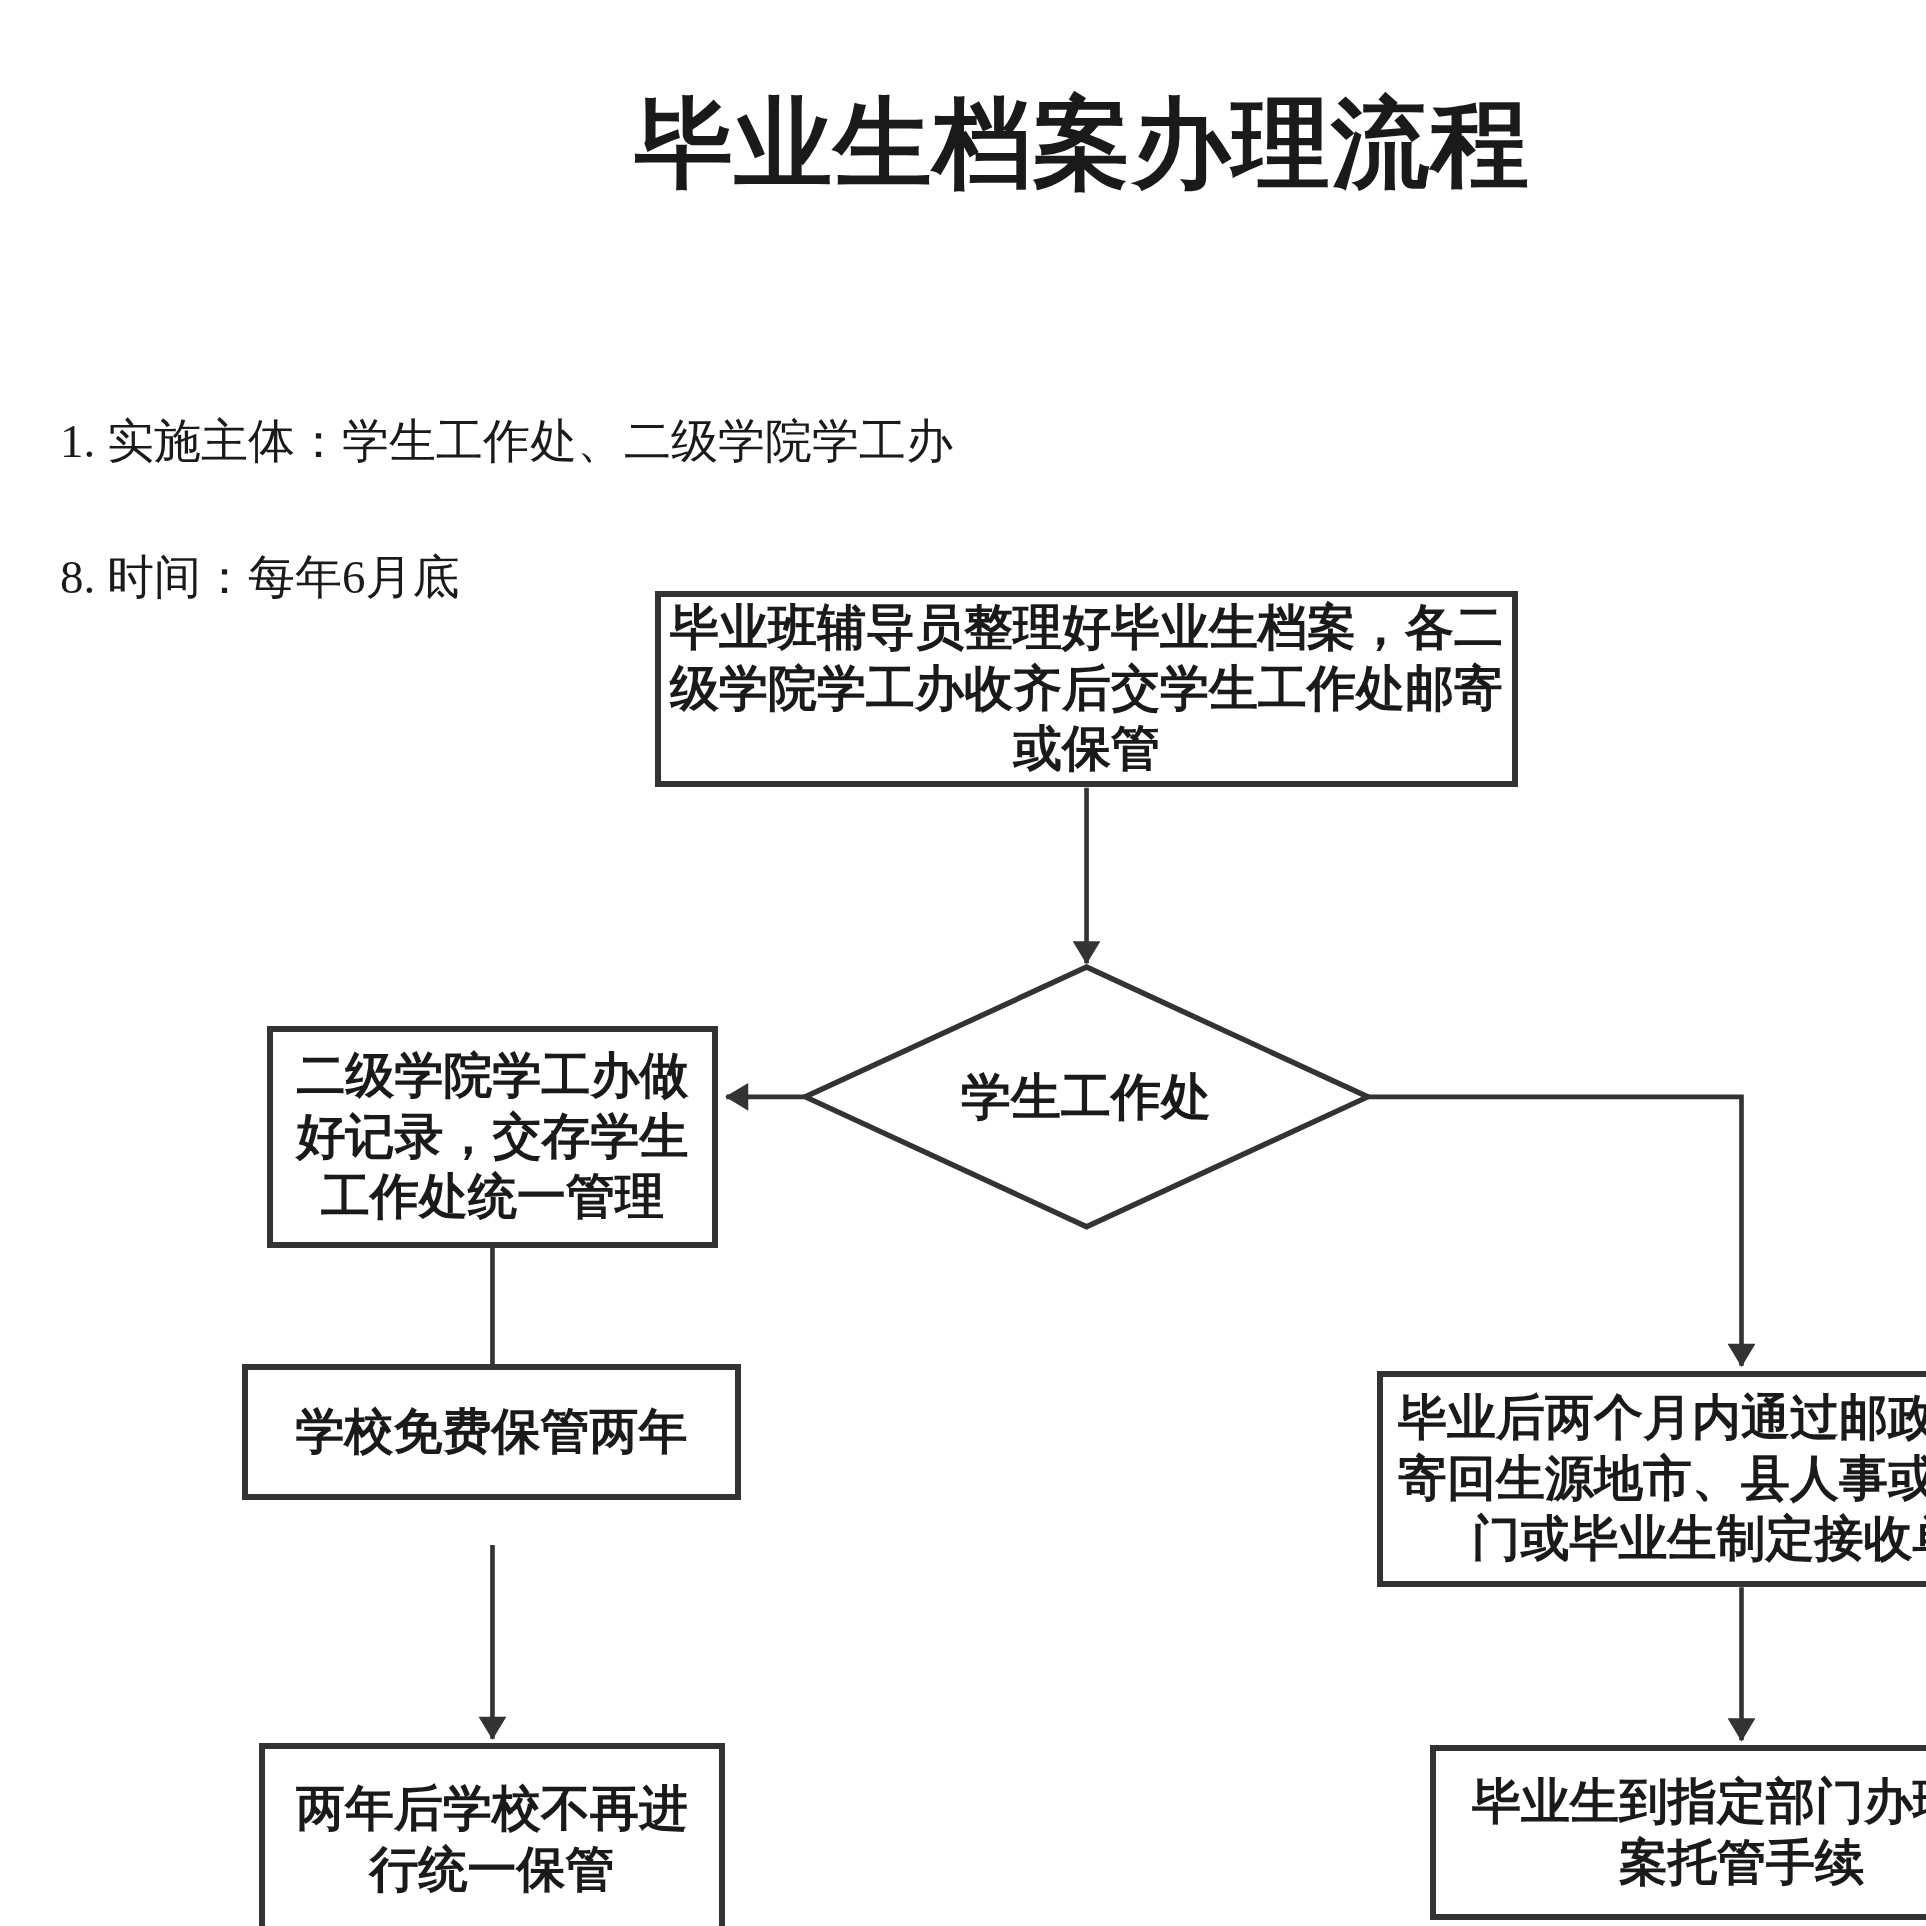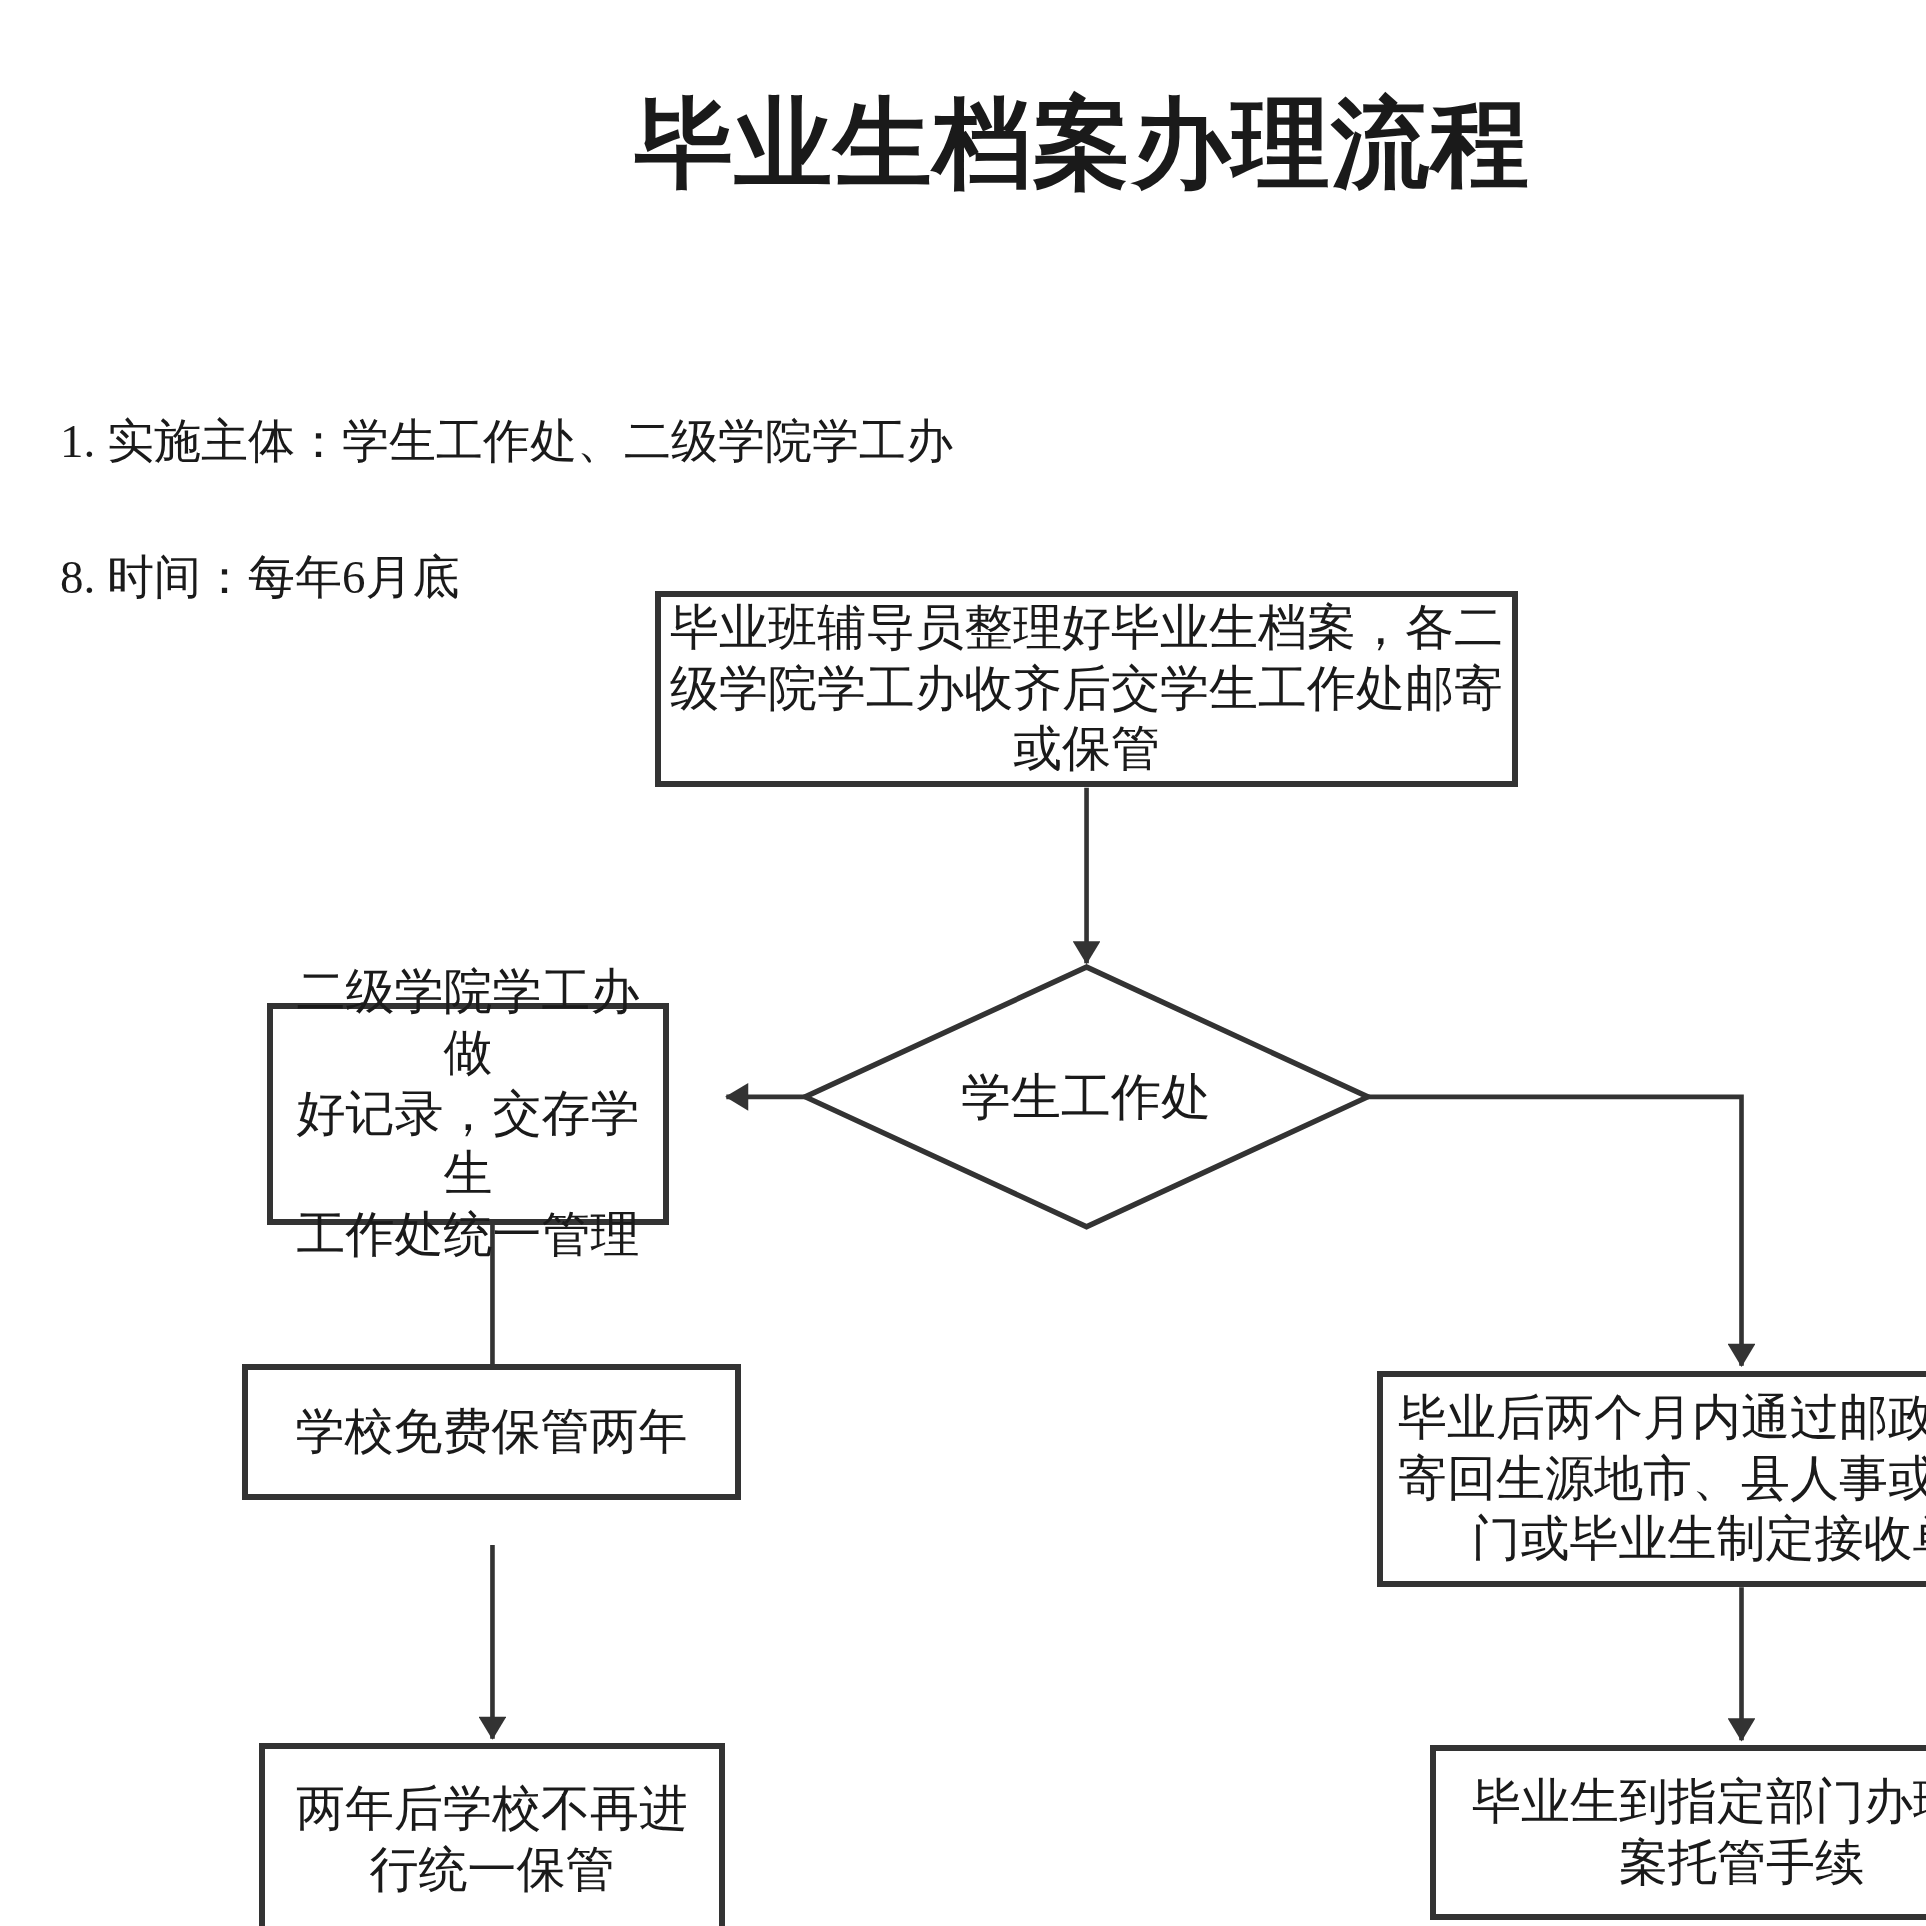--- a/index.html
+++ b/index.html
@@ -58,32 +58,33 @@
     position:absolute;
     display:flex;
     align-items:center;
     justify-content:center;
     text-align:center;
     font-size:49px;
     line-height:1.24;
     white-space:pre-line;
     color:var(--text);
     box-sizing:border-box;
+    font-weight:bold;
   }
   .box{
     border:6.5px solid var(--stroke);
     background:var(--background);
     padding:0 3.9px;
   }
   .diamond-label{
     background:transparent;
     font-size:50px;
   }
   .node-start   { left:655px; top:591px; width:863px; height:196px; }
-  .node-record  { left:267px;  top:1003px; width:402px; height:222px; }
+  .node-record  { left:267px;  top:1026px; width:451px; height:222px; }
   .node-keep    { left:242px;  top:1364px; width:499px; height:136px; }
   .node-after   { left:259px;  top:1743px; width:466px; height:194px; }
   .node-mail    { left:1377px; top:1371px; width:728px; height:216px; }
   .node-transfer{ left:1430px; top:1745px; width:623px; height:175px; }
   .node-decision{ left:855px; top:1054px; width:462px; height:85px; }
 </style>
 </head>
 <body>
 
 <div class="canvas">

